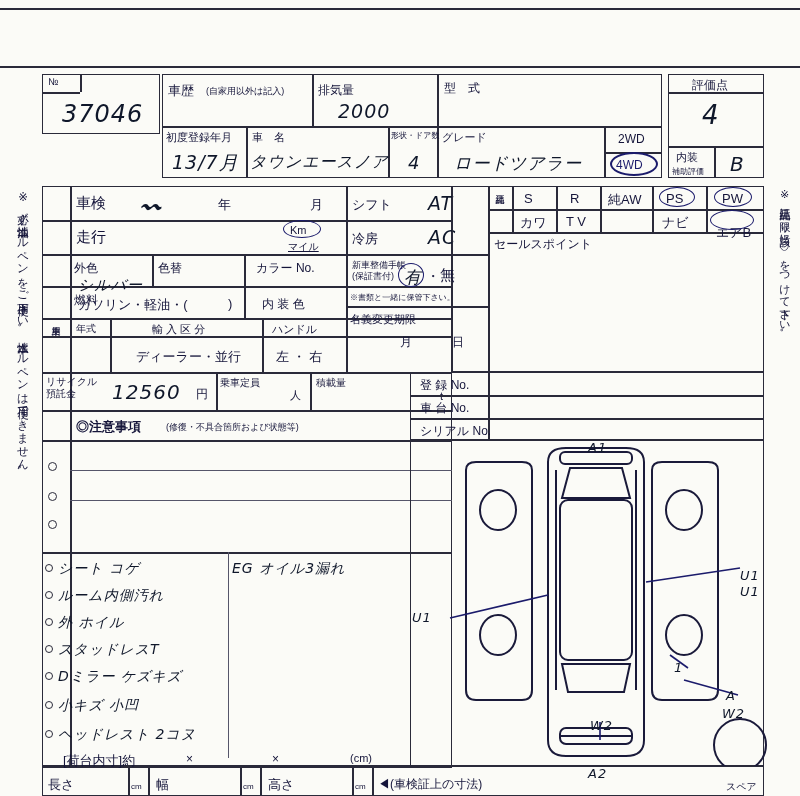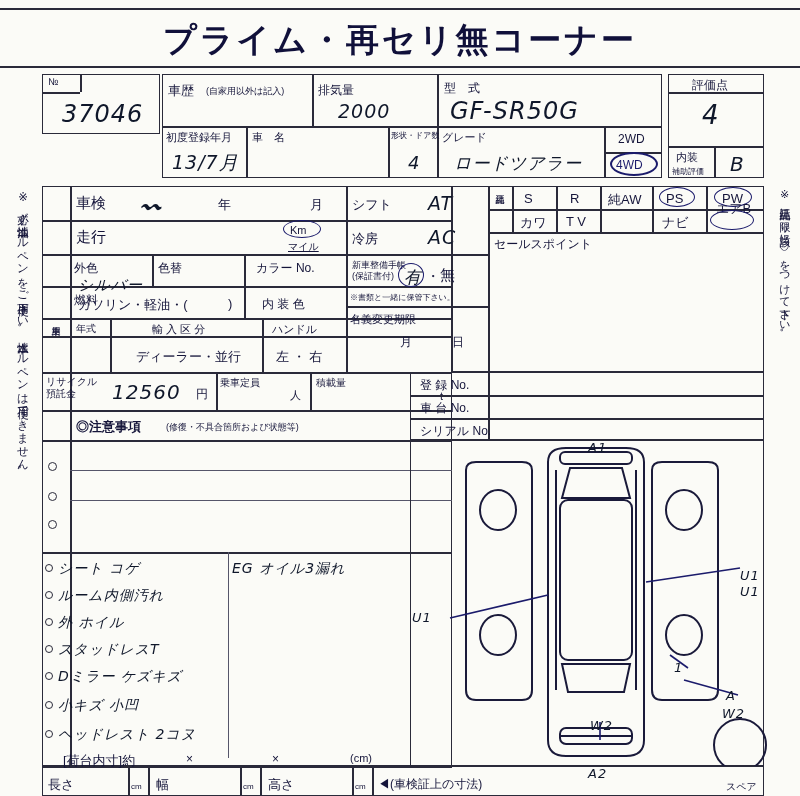--- a/index.html
+++ b/index.html
@@ -61,21 +61,20 @@
   .tiny { font-size:8px; }
 
   svg.car { position:absolute; left:420px; top:440px; }
 </style>
 </head>
 <body>
 
 <div class="sheet">
 
   <div class="title-rule" style="top:8px;"></div>
-  <div id="title">プライム・再セリ無コーナー</div>
   <div class="title-rule" style="top:66px;"></div>
 
   <div id="leftnote">※必ず油性ボールペンをご使用下さい。水性ボールペンは使用できません。</div>
   <div id="rightnote">※純正品に限り該当に○をつけて下さい。</div>
 
   <div class="box" style="left:42px;top:74px;width:118px;height:60px;"></div>
   <div class="hline" style="left:42px;top:92px;width:38px;"></div>
   <div class="vline" style="left:80px;top:74px;height:18px;"></div>
   <div class="lbl" style="left:48px;top:76px;font-size:10px;">№</div>
   <div class="hand" style="left:62px;top:100px;font-size:24px;">37046</div>
@@ -87,25 +86,25 @@
   <div class="vline" style="left:246px;top:126px;height:52px;"></div>
   <div class="vline" style="left:388px;top:126px;height:52px;"></div>
   <div class="vline" style="left:604px;top:126px;height:52px;"></div>
   <div class="hline" style="left:604px;top:152px;width:58px;"></div>
 
   <div class="lbl" style="left:168px;top:82px;font-size:13px;">車歴</div>
   <div class="lbl small" style="left:206px;top:85px;">(自家用以外は記入)</div>
   <div class="lbl" style="left:318px;top:82px;font-size:12px;">排気量</div>
   <div class="hand" style="left:338px;top:100px;font-size:19px;">2000</div>
   <div class="lbl" style="left:444px;top:80px;font-size:12px;">型　式</div>
-  <div class="hand" style="left:450px;top:97px;font-size:24px;">GF-SR50G</div>
 
   <div class="lbl" style="left:166px;top:130px;font-size:11px;">初度登録年月</div>
   <div class="hand" style="left:172px;top:150px;font-size:19px;">13/7月</div>
   <div class="lbl" style="left:252px;top:130px;font-size:11px;">車　名</div>
+  <div class="hand" style="left:250px;top:152px;font-size:16px;">タウンエースノア</div>
   <div class="lbl tiny" style="left:391px;top:130px;">形状・ドア数</div>
   <div class="hand" style="left:408px;top:152px;font-size:18px;">4</div>
   <div class="lbl" style="left:442px;top:130px;font-size:11px;">グレード</div>
   <div class="hand" style="left:454px;top:152px;font-size:17px;">ロードツアラー</div>
   <div class="lbl" style="left:618px;top:132px;font-size:12px;">2WD</div>
   <div class="lbl" style="left:616px;top:158px;font-size:12px;color:#1b1b6b;">4WD</div>
   <div style="position:absolute;left:610px;top:152px;width:48px;height:24px;border:2px solid #1b1b6b;border-radius:50%;"></div>
 
   <div class="box" style="left:668px;top:74px;width:96px;height:104px;"></div>
   <div class="hline" style="left:668px;top:92px;width:96px;"></div>
@@ -245,21 +244,21 @@
   <div class="lbl" style="left:570px;top:191px;font-size:13px;">R</div>
   <div class="lbl" style="left:608px;top:191px;font-size:13px;">純AW</div>
   <div class="lbl" style="left:666px;top:191px;font-size:13px;">PS</div>
   <div style="position:absolute;left:659px;top:187px;width:36px;height:20px;border:1.8px solid #1b1b6b;border-radius:50%;"></div>
   <div class="lbl" style="left:722px;top:191px;font-size:13px;">PW</div>
   <div style="position:absolute;left:714px;top:187px;width:38px;height:20px;border:1.8px solid #1b1b6b;border-radius:50%;"></div>
 
   <div class="lbl" style="left:520px;top:214px;font-size:13px;">カワ</div>
   <div class="lbl" style="left:566px;top:214px;font-size:13px;">T V</div>
   <div class="lbl" style="left:662px;top:214px;font-size:13px;">ナビ</div>
-  <div class="lbl" style="left:716px;top:200px;font-size:13px;">エアB</div>
+  <div class="lbl" style="left:716px;top:224px;font-size:13px;">エアB</div>
   <div style="position:absolute;left:710px;top:210px;width:44px;height:20px;border:1.8px solid #1b1b6b;border-radius:50%;"></div>
 
   <div class="lbl" style="left:494px;top:236px;font-size:12px;">セールスポイント</div>
 
   <div class="box" style="left:410px;top:440px;width:354px;height:326px;"></div>
 
   <svg class="car" width="354" height="326" viewBox="0 0 354 326">
     <g fill="none" stroke="#1a1a3a" stroke-width="2">
 
       <path d="M52 20 L52 240 Q52 250 62 250 L108 250 Q118 250 118 240 L118 20 Q118 12 108 12 L62 12 Q52 12 52 20 Z" transform="translate(-6,10)"></path>

